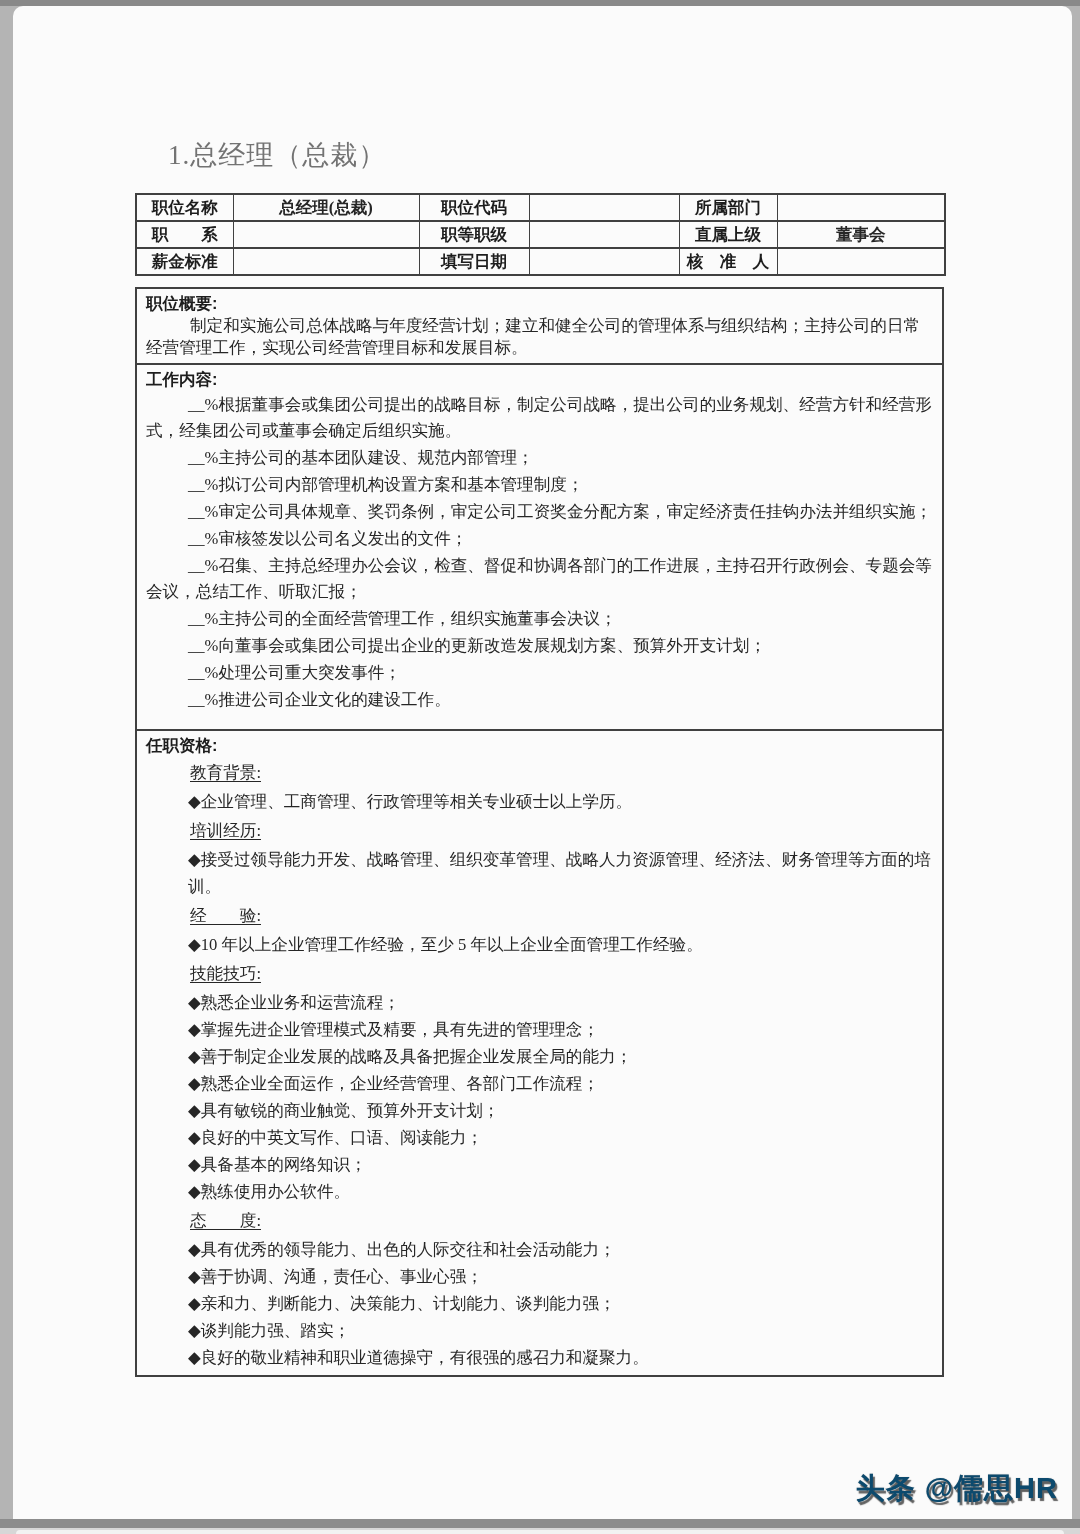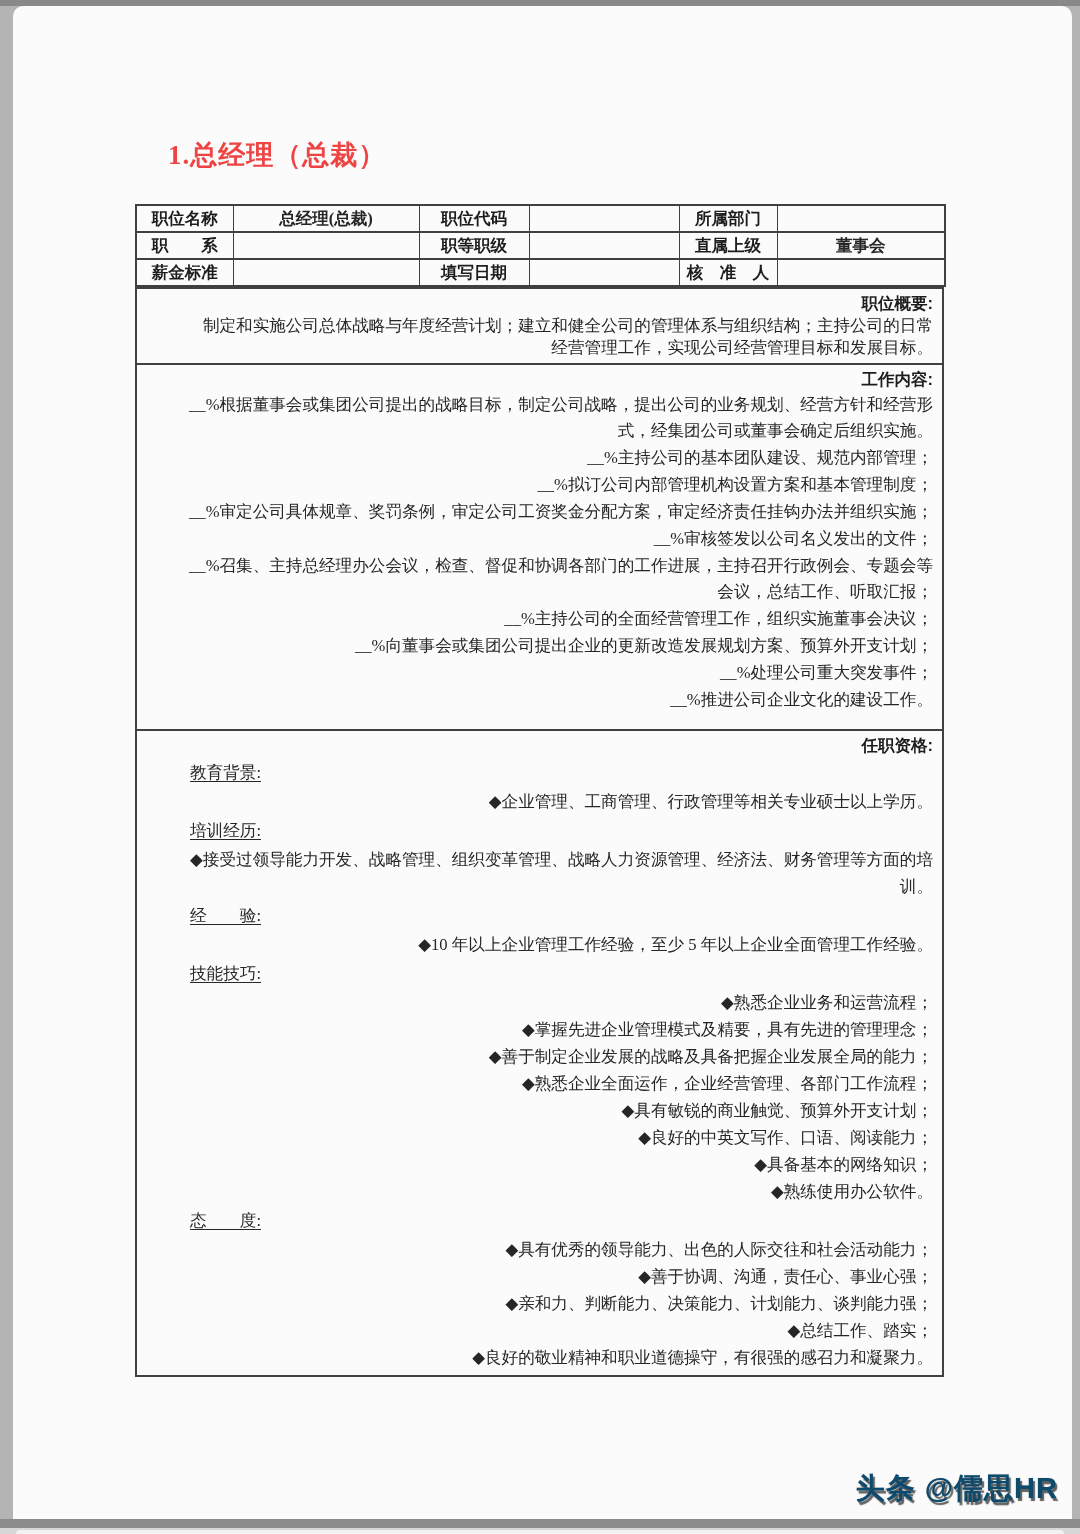--- a/index.html
+++ b/index.html
@@ -8,39 +8,39 @@
     background:#b4b4b4;color:#262626;
     font-family:"Liberation Serif","DejaVu Serif",serif;
   }
   .topbar{position:absolute;left:0;top:0;width:1080px;height:6px;background:#898989;}
   .page{
     position:absolute;left:13px;top:6px;width:1059px;height:1513px;
     background:#fbfbfb;border-radius:10px 10px 0 0;
   }
   .doc-title{
     position:absolute;left:155px;top:131px;margin:0;
-    font-size:27px;font-weight:bold;letter-spacing:1px;color:#ef4444;
+    font-size:27px;font-weight:normal;letter-spacing:1px;color:#737373;
     font-family:"Liberation Serif","DejaVu Serif",serif;
   }
   table.header-table{
-    position:absolute;left:122px;top:198px;width:809px;
+    position:absolute;left:122px;top:187px;width:809px;
     border-collapse:collapse;table-layout:fixed;
     border:2px solid #404040;
   }
   table.header-table td{
     border:1px solid #404040;border-top-width:2px;border-bottom-width:2px;
     height:25px;padding:0 3px;text-align:center;vertical-align:middle;
     overflow:hidden;white-space:nowrap;
   }
   td.cell-label{font-family:"Liberation Sans","DejaVu Sans",sans-serif;font-weight:bold;font-size:16.5px;color:#1d1d1d;}
   td.cell-value{font-size:16.5px;font-weight:bold;}
   .main-box{
     position:absolute;left:122px;top:281px;width:809px;height:1090px;
     border:2px solid #404040;box-sizing:border-box;
-    display:flex;flex-direction:column;background:transparent;text-align:right;
+    display:flex;flex-direction:column;background:transparent;
   }
   .main-box section{padding:2px 9px 3px 9px;overflow:hidden;box-sizing:border-box;}
   .sec-summary{height:74px;}
   .sec-work{height:366px;border-top:2px solid #404040;}
   .sec-qual{flex:1;border-top:2px solid #404040;}
   .sec-head{
     font-family:"Liberation Sans","DejaVu Sans",sans-serif;
     font-weight:bold;font-size:16.5px;line-height:24px;color:#1d1d1d;
   }
   .para{margin:0;font-size:16.6px;line-height:22px;text-indent:44px;}
@@ -144,21 +144,21 @@
           <p class="qual-bullet">◆善于制定企业发展的战略及具备把握企业发展全局的能力；</p>
           <p class="qual-bullet">◆熟悉企业全面运作，企业经营管理、各部门工作流程；</p>
           <p class="qual-bullet">◆具有敏锐的商业触觉、预算外开支计划；</p>
           <p class="qual-bullet">◆良好的中英文写作、口语、阅读能力；</p>
           <p class="qual-bullet">◆具备基本的网络知识；</p>
           <p class="qual-bullet">◆熟练使用办公软件。</p>
           <p class="qual-sub">态　　度:</p>
           <p class="qual-bullet">◆具有优秀的领导能力、出色的人际交往和社会活动能力；</p>
           <p class="qual-bullet">◆善于协调、沟通，责任心、事业心强；</p>
           <p class="qual-bullet">◆亲和力、判断能力、决策能力、计划能力、谈判能力强；</p>
-          <p class="qual-bullet">◆总结工作、踏实；</p>
+          <p class="qual-bullet">◆谈判能力强、踏实；</p>
           <p class="qual-bullet">◆良好的敬业精神和职业道德操守，有很强的感召力和凝聚力。</p>
         </div>
     </section>
 
   </div>
 </div>
 
 <div class="bottom-band"></div>
 <div class="below-band"></div>
 <div class="next-page-sliver"></div>

